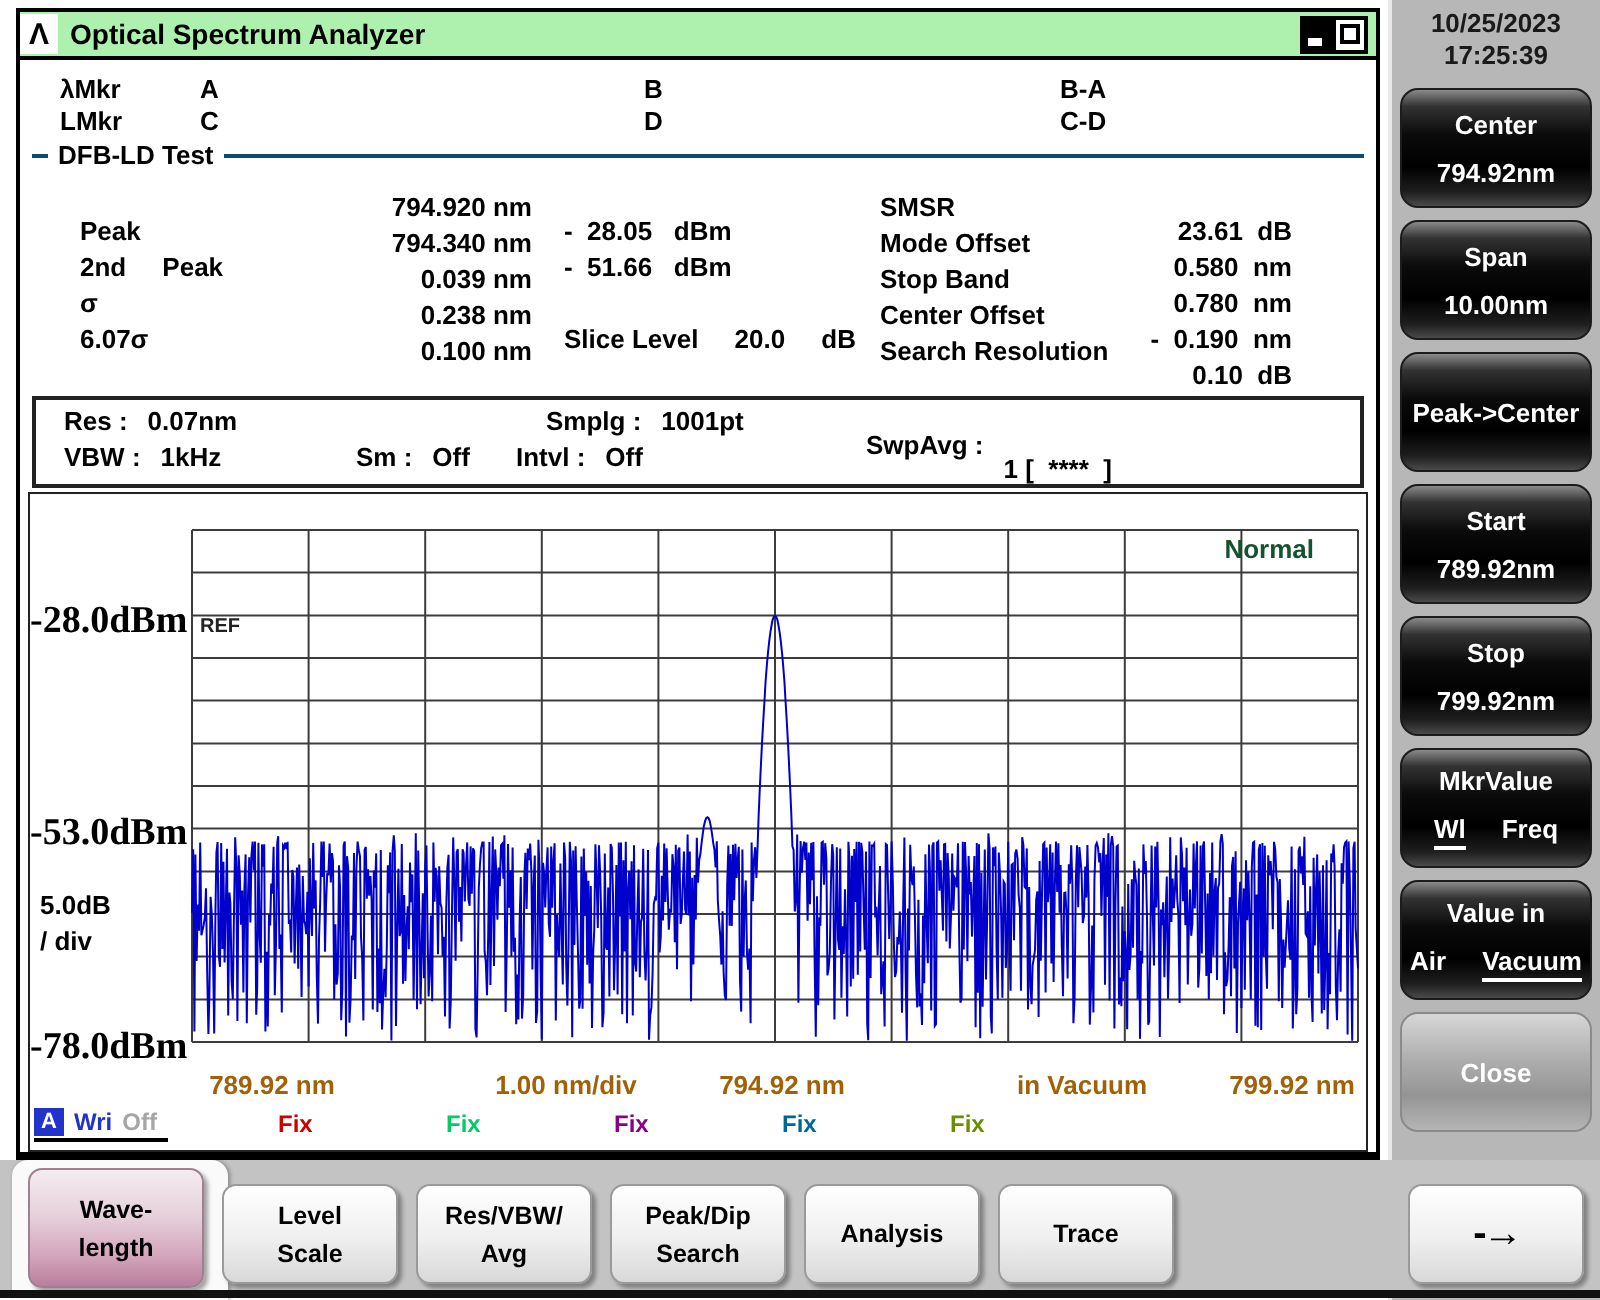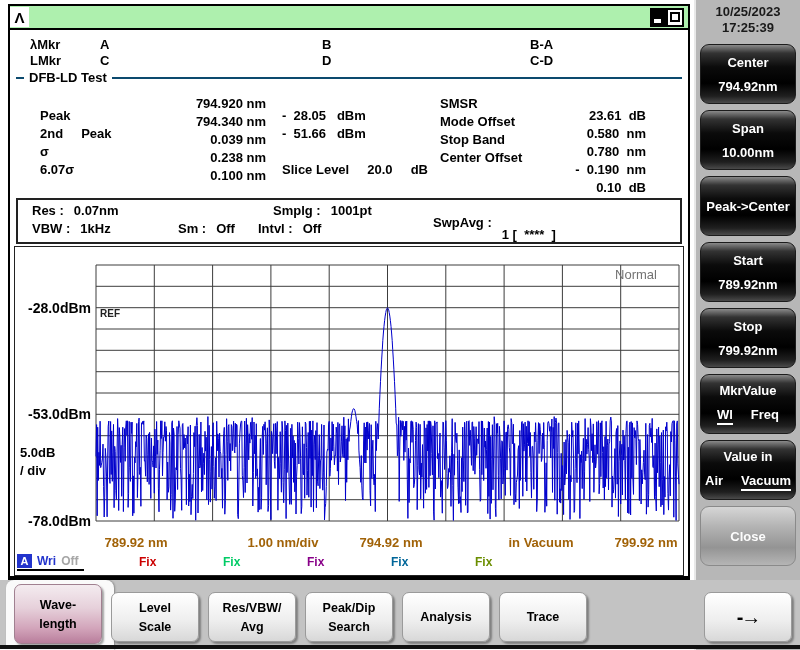--- a/index.html
+++ b/index.html
@@ -101,23 +101,23 @@
     position:absolute;left:6px;top:192px;width:666px;height:46px;
     border:2px solid #222;box-sizing:border-box;font-size:13px;font-weight:bold;color:#000;
   }
   .info-item{position:absolute;display:flex;gap:10px;}
 
   .chart-box{
     position:absolute;left:4px;top:240px;width:670px;height:330px;
     border:1px solid #222;box-sizing:border-box;
   }
   #spectrum-svg{position:absolute;left:0;top:0;}
-  .mode-label{right:26px;top:20px;font-size:13px;font-weight:normal;color:#737373;}
+  .mode-label{right:26px;top:20px;font-size:13px;font-weight:bold;color:#14532d;}
   .ref-label{left:85px;top:61px;font-size:10px;font-weight:bold;color:#222;}
-  .ylab{width:76px;text-align:right;font-size:14px;font-weight:bold;color:#000;left:0;}
+  .ylab{width:76px;text-align:right;font-size:19px;font-weight:bold;color:#000;left:0;font-family:Liberation Serif, serif;}
   .scalelab{left:5px;font-size:13px;font-weight:bold;color:#000;}
   .xlab{top:288px;font-size:13px;font-weight:bold;color:#a16207;transform:translateX(-50%);white-space:nowrap;}
   .legend-row{position:absolute;left:0;top:307px;width:100%;height:18px;font-size:12px;font-weight:bold;}
   .a-group{position:absolute;left:2px;top:0;display:flex;align-items:center;gap:5px;border-bottom:2px solid #000;padding:0 6px 1px 0;}
   .a-badge{width:15px;height:14px;color:#fff;display:flex;align-items:center;justify-content:center;font-size:11px;}
   .a-mode{color:#2233cc;}
   .a-off{color:#a6a6a6;}
   .fix-label{position:absolute;top:1px;}
 </style>
 </head>
@@ -196,20 +196,21 @@
   </div>
   <div class="fkey fkey-arrow" style="left:704px">
     <span>-→</span>
   </div>
   <div class="bottom-line"></div>
 </div>
 
 <div class="main-window">
   <div class="titlebar" style="background: rgb(174, 240, 174);">
     <span class="logo">Λ</span>
+    <span class="title">Optical Spectrum Analyzer</span>
     <span class="winbtns">
       <span class="wb wb-min"></span>
       <span class="wb wb-max"></span>
     </span>
   </div>
 
   <div class="mkr-row" style="top:31px">
     <span class="abs" style="left:20px">λMkr</span>
     <span class="abs" style="left:90px">A</span>
     <span class="abs" style="left:312px">B</span>
@@ -250,20 +251,21 @@
   <div class="m-row" style="top:144px">
     <span class="m-label pre">6.07σ</span>
     <span class="m-val">0.238 nm</span>
     <span class="m-extra pre">Slice Level     20.0     dB</span>
     <span class="m-rlabel">Center Offset</span>
     <span class="m-rval pre">-  0.190  nm</span>
   </div>
   <div class="m-row" style="top:162px">
     <span class="m-val">0.100 nm</span>
     <span class="m-extra pre"></span>
+    <span class="m-rlabel">Search Resolution</span>
     <span class="m-rval pre">0.10  dB</span>
   </div>
 
   <div class="info-box">
     <span class="info-item" style="left:14px;top:3px">
       <span>Res :</span>
         <span>0.07nm</span>
     </span>
     <span class="info-item" style="left:255px;top:3px">
       <span>Smplg :</span>

